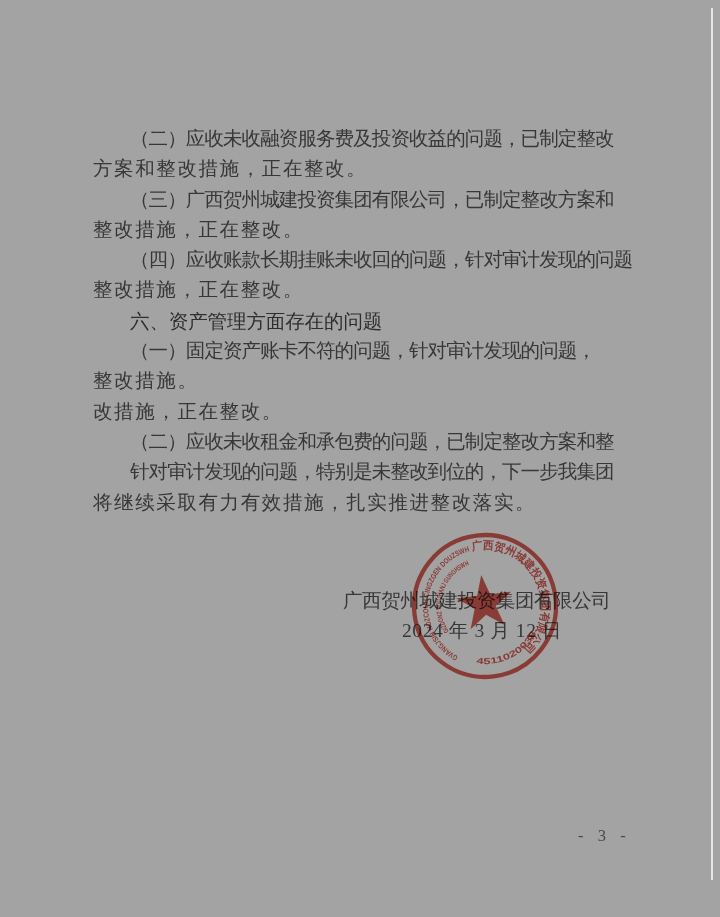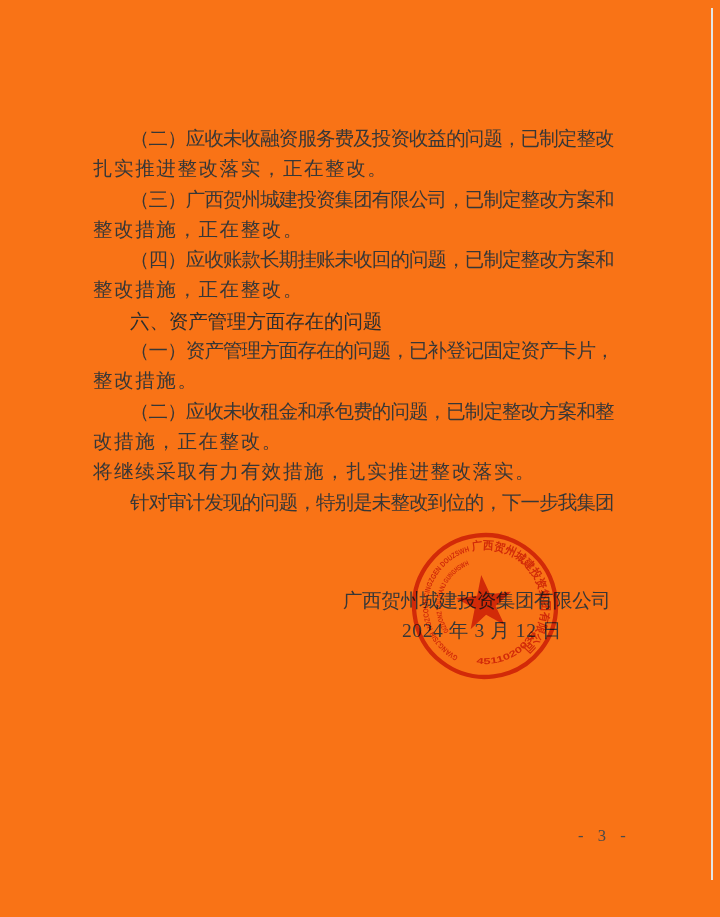--- a/index.html
+++ b/index.html
@@ -1,21 +1,21 @@
 <!DOCTYPE html>
 <html><head>
 <meta charset="utf-8">
 <style>
   html,body{margin:0;padding:0;}
   body{
     width:720px;height:917px;position:relative;background:#ffffff;
     font-family:"Liberation Serif","DejaVu Serif",serif;
     overflow:hidden;
   }
-  .page{position:absolute;inset:0;background:#f97316;padding-left:43px;}
+  .page{position:absolute;inset:0;background:#a3a3a3;padding-left:43px;}
   .scan-edge{position:absolute;left:711px;top:8px;width:2px;height:872px;background:#e2e6e6;}
 
   .doc-body{position:absolute;left:93px;top:124px;width:552px;color:#373737;}
   .doc-line{
     height:30.3px;line-height:30.3px;white-space:pre;
     font-size:19.5px;letter-spacing:-0.9px;
   }
   .doc-line.last{letter-spacing:1.6px;}
   .doc-line.head{
     font-family:"Liberation Sans","DejaVu Sans",sans-serif;
@@ -50,32 +50,32 @@
 </head>
 <body>
 
 <div class="page">
 
   <div class="scan-edge"></div>
 
   <div class="doc-body">
 
   <div class="doc-line indent full">（二）应收未收融资服务费及投资收益的问题，已制定整改</div>
-      <div class="doc-line last">扎实推进整改落实，正在整改。</div>
+      <div class="doc-line last">方案和整改措施，正在整改。</div>
       <div class="doc-line indent full">（三）广西贺州城建投资集团有限公司，已制定整改方案和</div>
       <div class="doc-line last">整改措施，正在整改。</div>
-      <div class="doc-line indent full">（四）应收账款长期挂账未收回的问题，已制定整改方案和</div>
+      <div class="doc-line indent full">（四）应收账款长期挂账未收回的问题，针对审计发现的问题</div>
       <div class="doc-line last">整改措施，正在整改。</div>
       <div class="doc-line indent head">六、资产管理方面存在的问题</div>
-      <div class="doc-line indent full">（一）资产管理方面存在的问题，已补登记固定资产卡片，</div>
+      <div class="doc-line indent full">（一）固定资产账卡不符的问题，针对审计发现的问题，</div>
       <div class="doc-line last">整改措施。</div>
+      <div class="doc-line last">改措施，正在整改。</div>
       <div class="doc-line indent full">（二）应收未收租金和承包费的问题，已制定整改方案和整</div>
-      <div class="doc-line last">改措施，正在整改。</div>
+      <div class="doc-line indent full">针对审计发现的问题，特别是未整改到位的，下一步我集团</div>
       <div class="doc-line last">将继续采取有力有效措施，扎实推进整改落实。</div>
-      <div class="doc-line indent full">针对审计发现的问题，特别是未整改到位的，下一步我集团</div>
     </div>
 
   <div class="sig-company">广西贺州城建投资集团有限公司</div>
 
   <div class="sig-date">2024 年 3 月 12 日</div>
 
   <div class="seal">
     <svg viewBox="0 0 160 160">
       <defs>
         <path id="arcOutL" d="M 49.6 123.4 A 53 53 0 0 1 72.6 27.5"></path>

